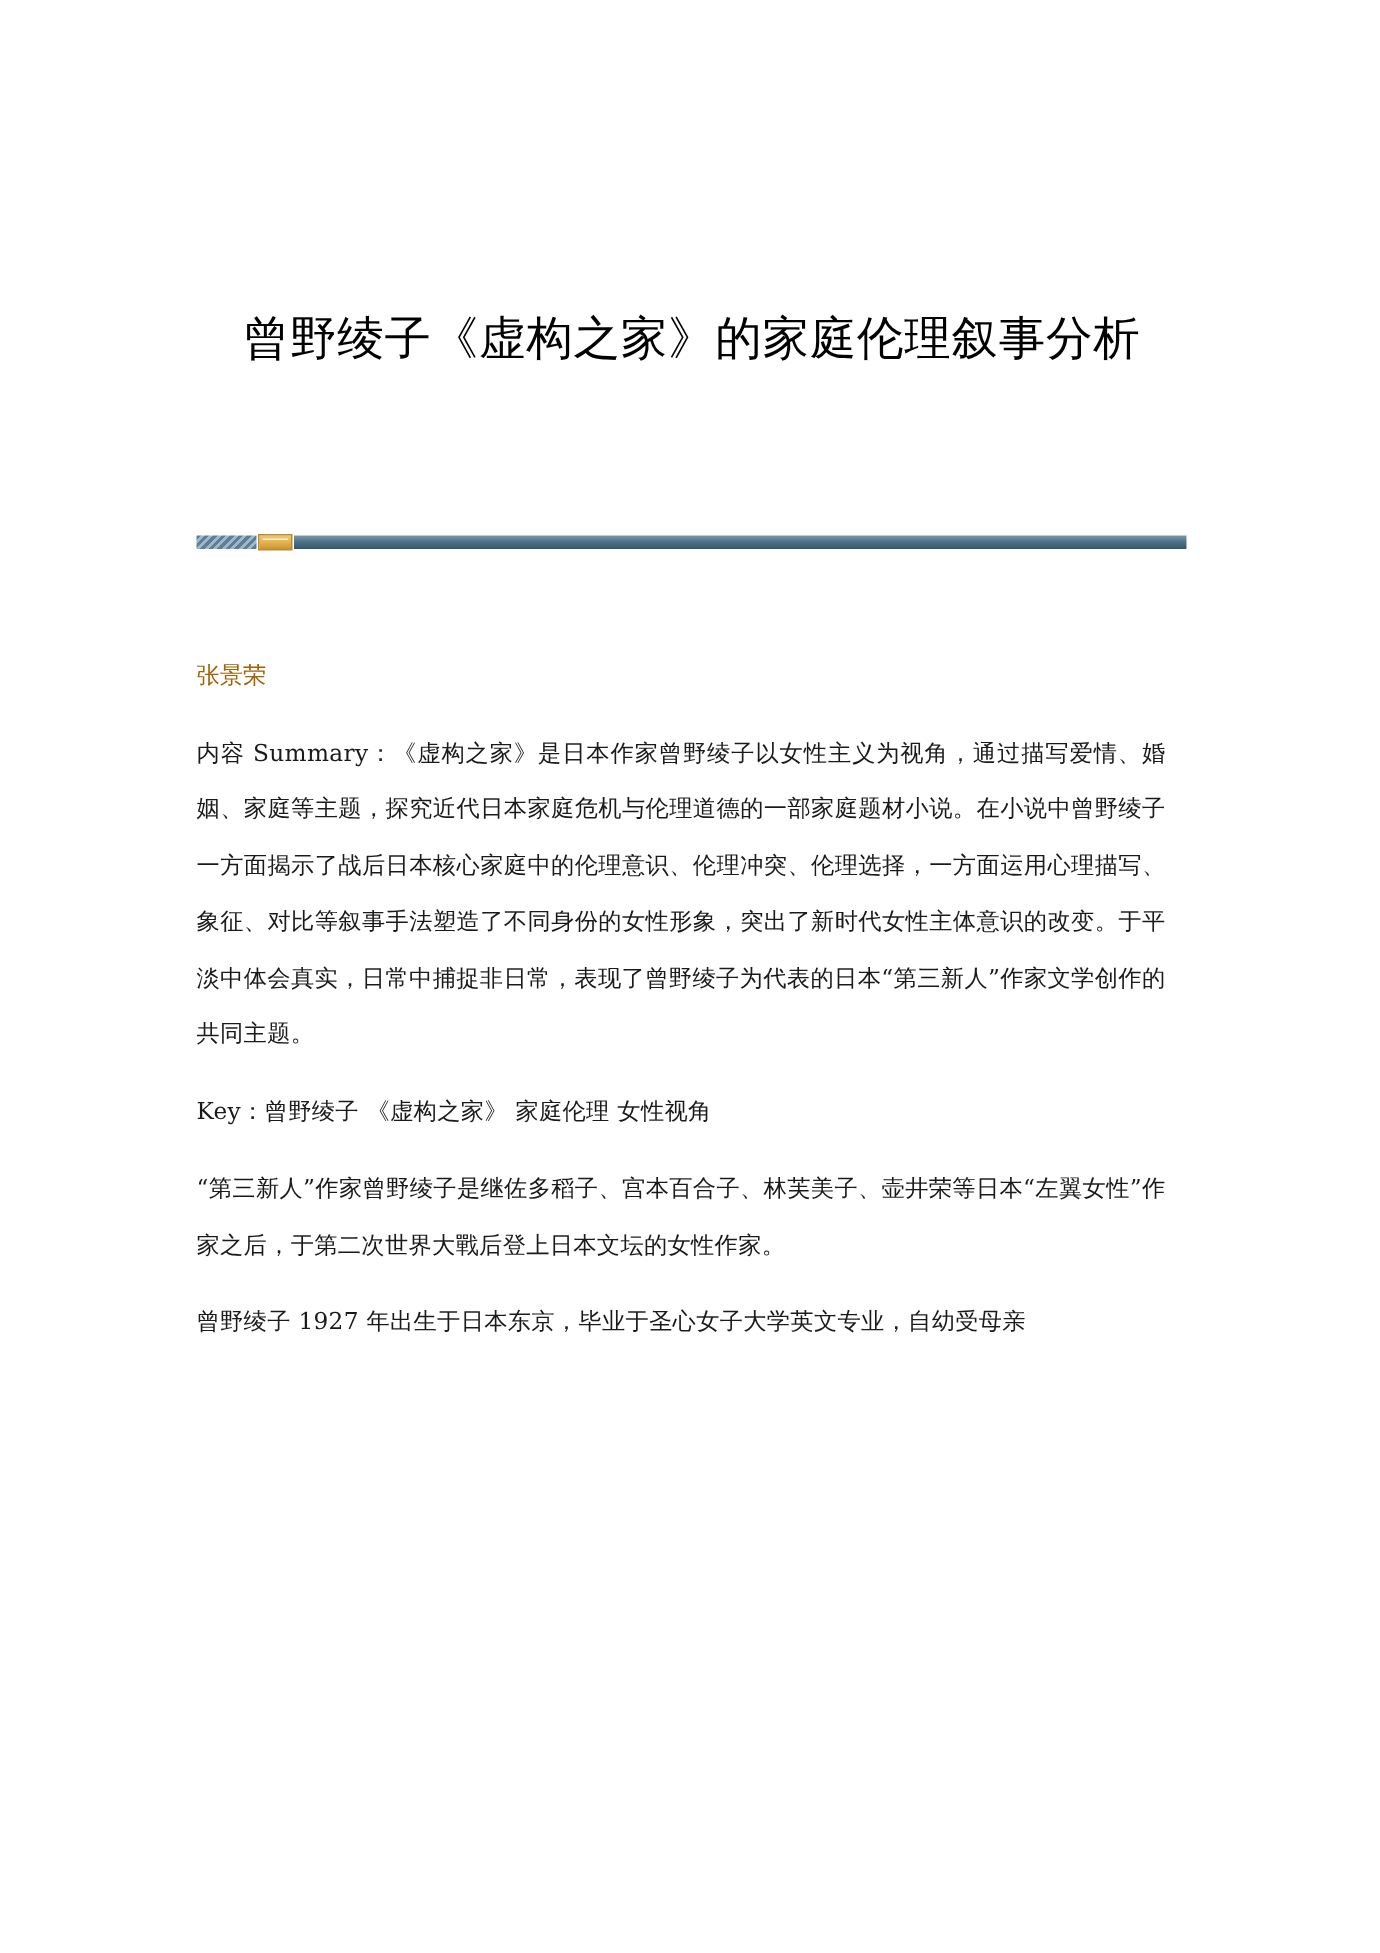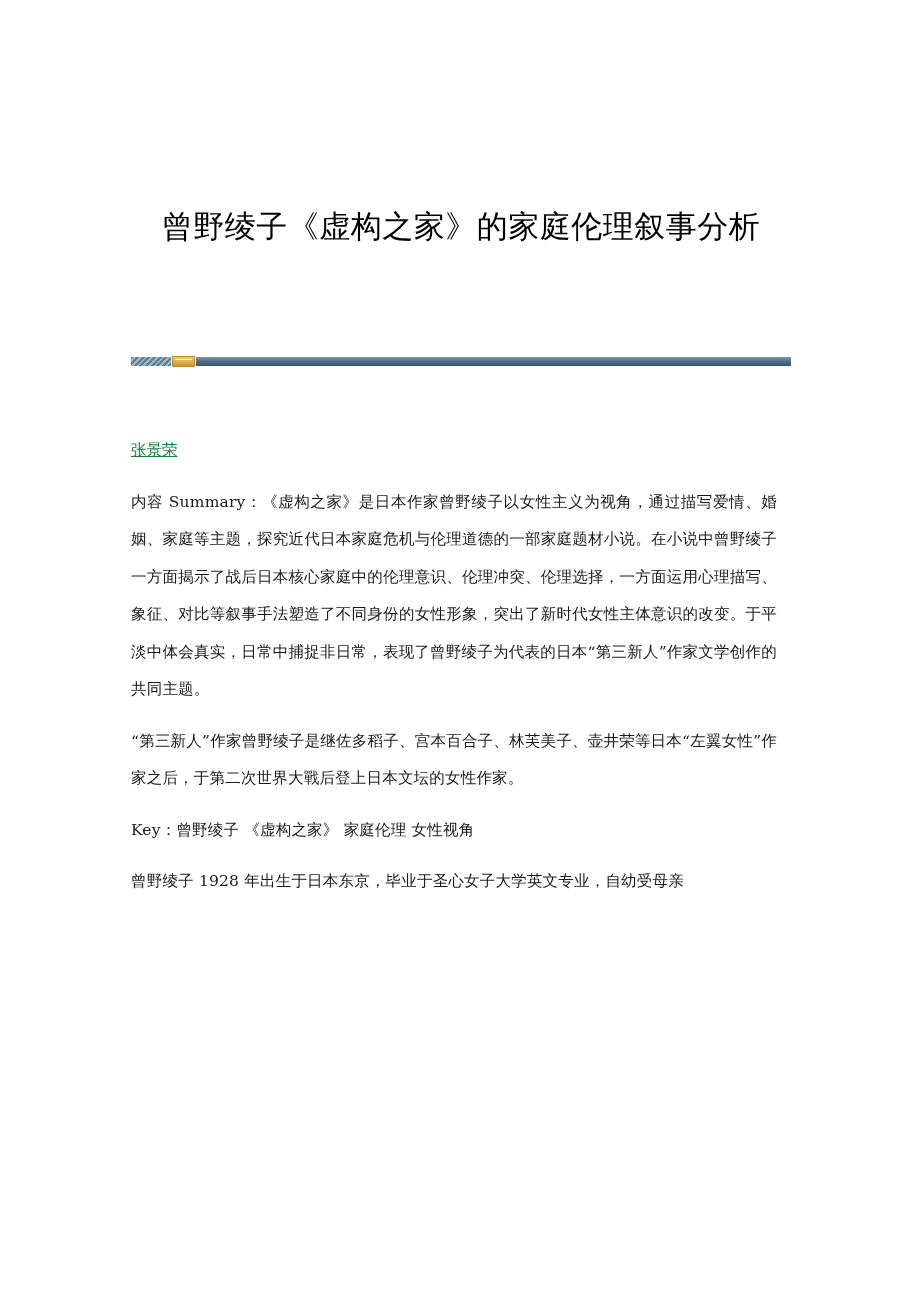--- a/index.html
+++ b/index.html
@@ -76,22 +76,21 @@
   .divider .bar-right {
     flex: 1;
     height: 9px;
     background: linear-gradient(180deg, #7d99ab 0%, #4f7289 45%, #35566d 100%);
   }
   .byline {
     margin-top: 70px;
     font-size: 15.5px;
     font-family: "DejaVu Serif", serif;
     line-height: 1.9;
-    color: #15803d;
-    text-decoration: underline;
+    color: #a16207;
   }
   p.body-para {
     margin: 18px 14px 0 0;
     font-family: "DejaVu Serif", serif;
     font-size: 15.5px;
     line-height: 2.42;
     text-align: justify;
     color: #1a1a1a;
     letter-spacing: 0.2px;
   }
@@ -110,20 +109,20 @@
     <div class="divider">
       <span class="bar-left"></span>
       <span class="bar-mid"></span>
       <span class="bar-right"></span>
     </div>
 
     <div class="byline">张景荣</div>
 
     <p class="body-para">内容 Summary：《虚构之家》是日本作家曾野绫子以女性主义为视角，通过描写爱情、婚姻、家庭等主题，探究近代日本家庭危机与伦理道德的一部家庭题材小说。在小说中曾野绫子一方面揭示了战后日本核心家庭中的伦理意识、伦理冲突、伦理选择，一方面运用心理描写、象征、对比等叙事手法塑造了不同身份的女性形象，突出了新时代女性主体意识的改变。于平淡中体会真实，日常中捕捉非日常，表现了曾野绫子为代表的日本“第三新人”作家文学创作的共同主题。</p>
 
+    <p class="body-para tight">Key：曾野绫子 《虚构之家》 家庭伦理 女性视角</p>
+
     <p class="body-para tight">“第三新人”作家曾野绫子是继佐多稻子、宫本百合子、林芙美子、壶井荣等日本“左翼女性”作家之后，于第二次世界大戰后登上日本文坛的女性作家。</p>
 
-    <p class="body-para tight">Key：曾野绫子 《虚构之家》 家庭伦理 女性视角</p>
-
-    <p class="body-para tight">曾野绫子 1928 年出生于日本东京，毕业于圣心女子大学英文专业，自幼受母亲</p>
+    <p class="body-para tight">曾野绫子 1927 年出生于日本东京，毕业于圣心女子大学英文专业，自幼受母亲</p>
 
   </div>
 </div>
 
 </body></html>

